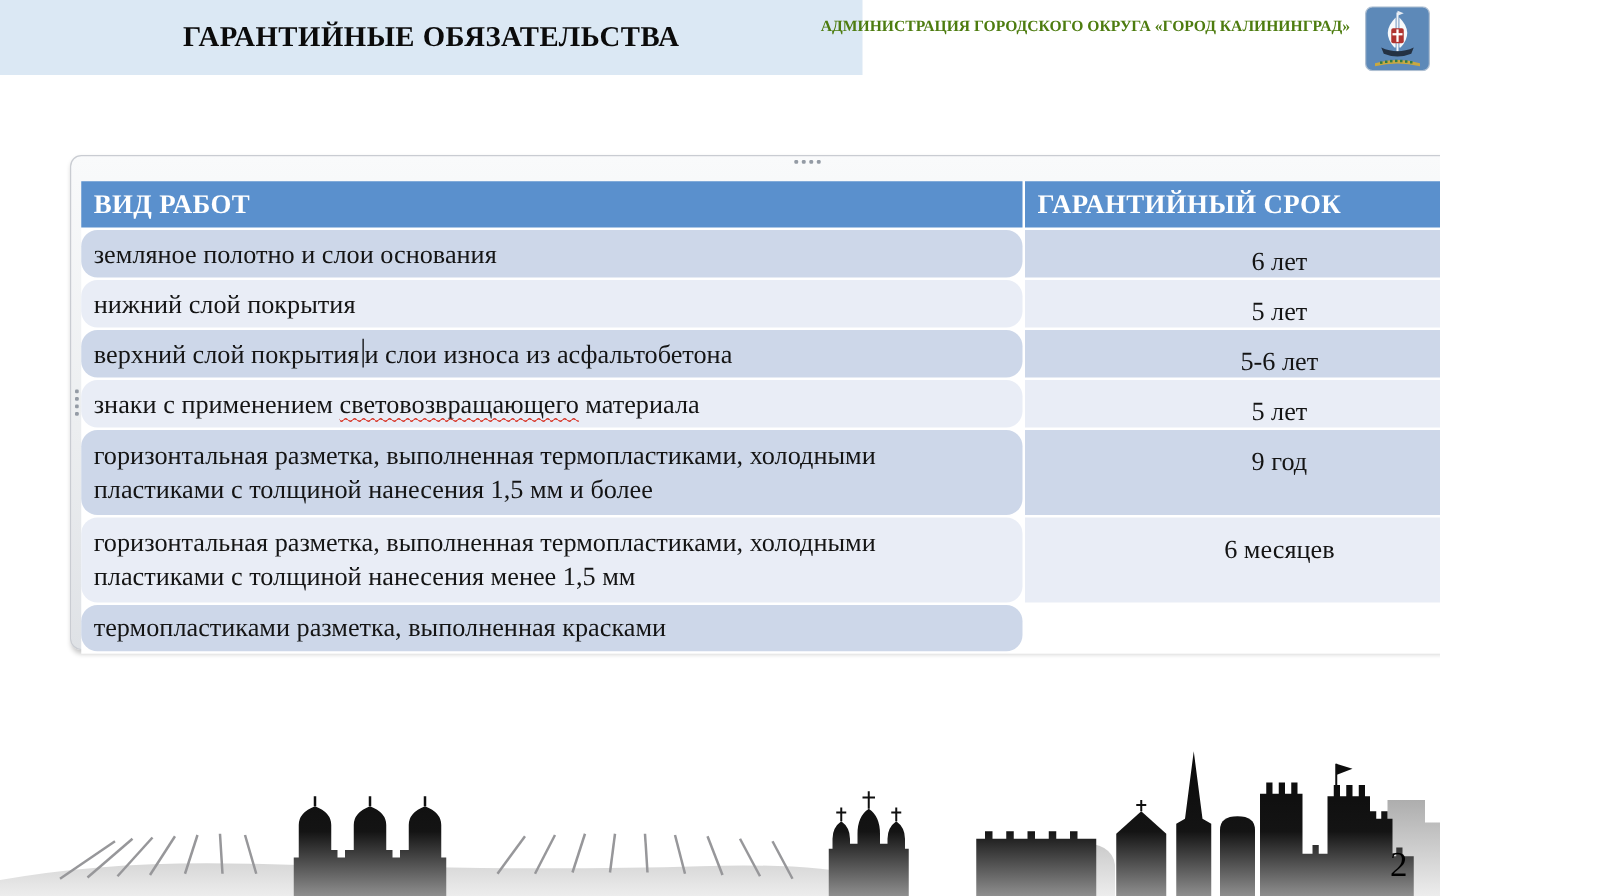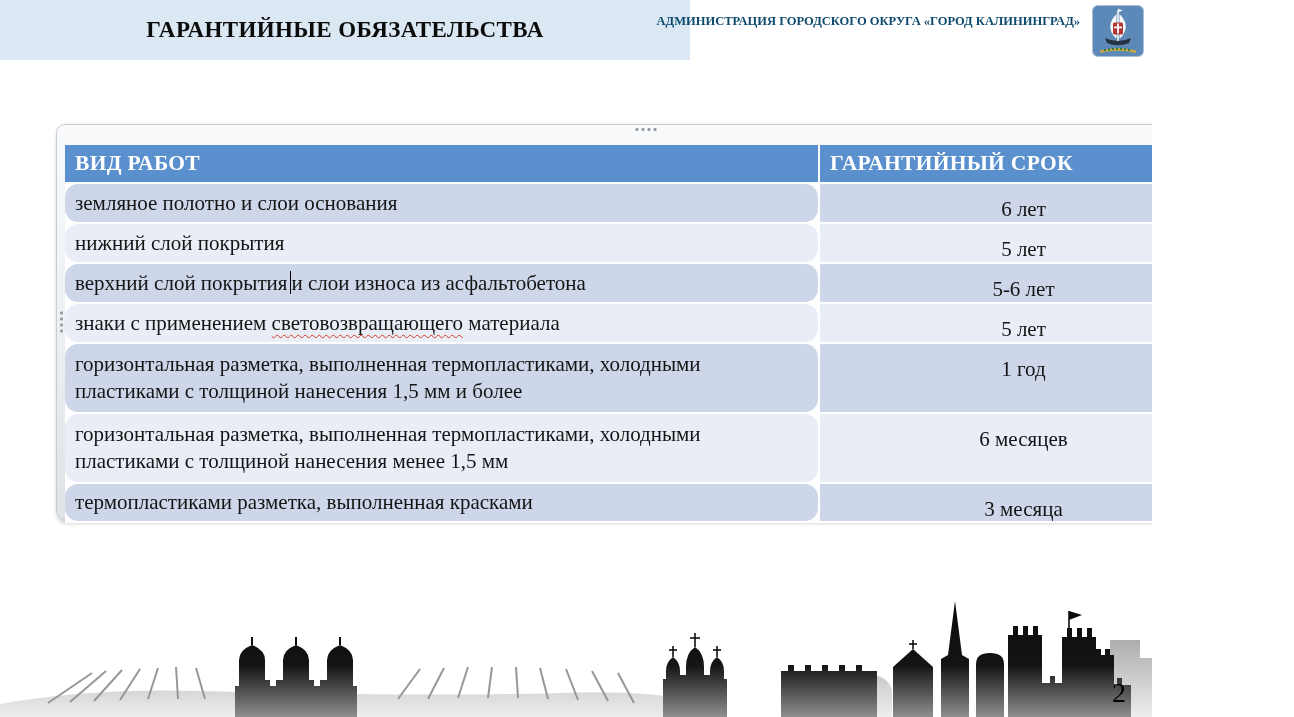--- a/index.html
+++ b/index.html
@@ -9,21 +9,21 @@
   }
 
   
   .title-bar{
     position:absolute;left:0;top:0;width:690px;height:60px;
     background:#dbe8f4;display:flex;align-items:center;justify-content:center;
   }
   .title-bar .t{font-size:23px;font-weight:bold;letter-spacing:.4px;color:#0b0b0b;}
   .org-block{
     position:absolute;right:72px;top:13px;width:560px;text-align:right;
-    font-weight:bold;font-size:12.5px;line-height:16px;color:#0c4a6e;
+    font-weight:bold;font-size:12.5px;line-height:16px;color:#4d7c0f;
   }
   .logo{position:absolute;right:8px;top:5px;width:52px;height:52px;}
 
   
   .table-frame{
     position:absolute;left:56px;top:124px;width:1178px;height:394px;
     border-radius:9px;border:1px solid #c9ccd2;
     background:linear-gradient(180deg,#f9fafb 0%,#eceef0 55%,#dfe2e6 100%);
     box-shadow:1.5px 2.5px 4px rgba(0,0,0,.22);
   }
@@ -140,29 +140,28 @@
           <span>верхний слой покрытия<span class="caret"></span>и слои износа из асфальтобетона</span>
         </div>
         <div class="cell vcell dark">5-6 лет</div>
         <div class="cell wcell light">
           <span>знаки с применением <span class="misspell">световозвращающего</span> материала</span>
         </div>
         <div class="cell vcell light">5 лет</div>
         <div class="cell wcell dark">
           <span>горизонтальная разметка, выполненная термопластиками, холодными пластиками с толщиной нанесения 1,5 мм и более</span>
         </div>
-        <div class="cell vcell dark">1 год</div>
+        <div class="cell vcell dark">9 год</div>
         <div class="cell wcell light">
           <span>горизонтальная разметка, выполненная термопластиками, холодными пластиками с толщиной нанесения менее 1,5 мм</span>
         </div>
         <div class="cell vcell light">6 месяцев</div>
         <div class="cell wcell dark">
           <span>термопластиками разметка, выполненная красками</span>
         </div>
-        <div class="cell vcell dark">3 месяца</div>
       </div>
   </div>
 
   <svg class="skyline" viewBox="0 0 1294 130" xmlns="http://www.w3.org/2000/svg">
     <defs>
       <linearGradient id="gDark" x1="0" y1="15" x2="0" y2="130" gradientUnits="userSpaceOnUse">
         <stop offset="0" stop-color="#0a0a0a"></stop>
           <stop offset="0.55" stop-color="#141414"></stop>
           <stop offset="1" stop-color="#8f8f8f"></stop>
       </linearGradient>

